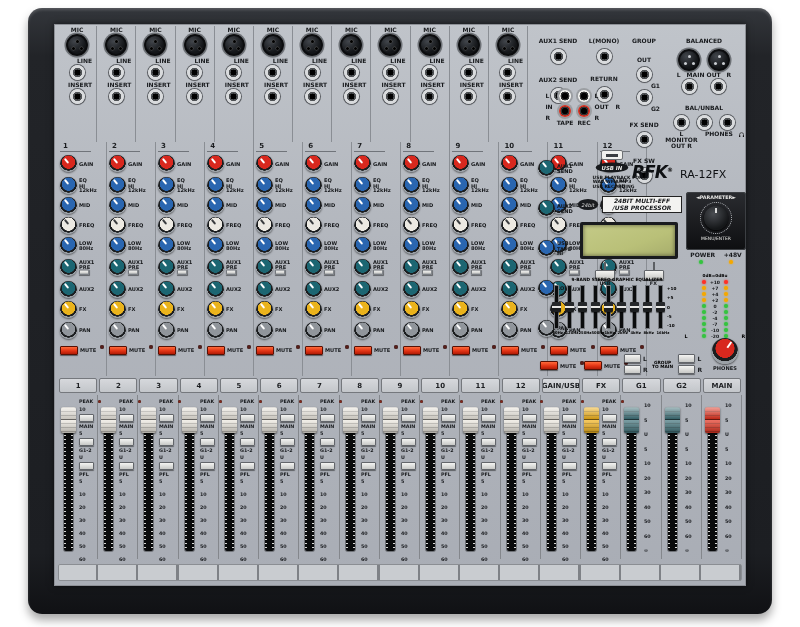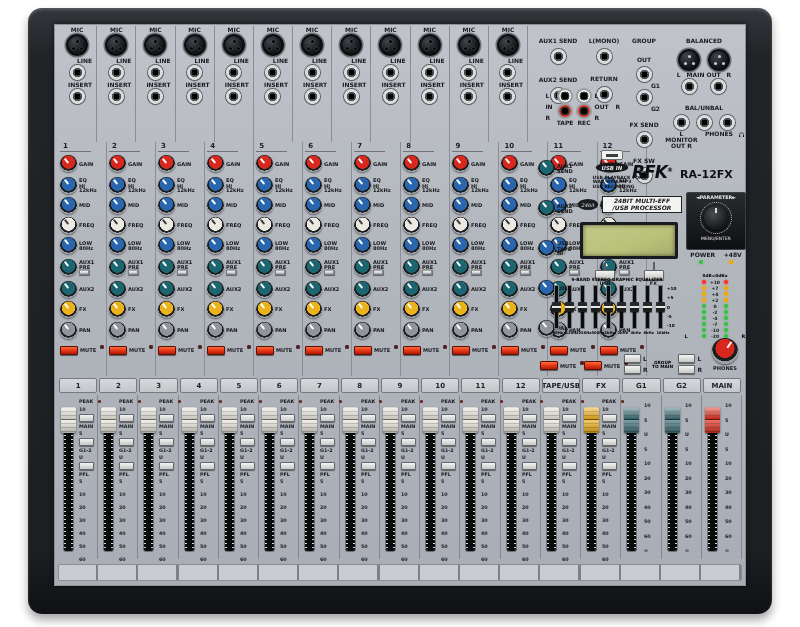--- a/index.html
+++ b/index.html
@@ -131,21 +131,21 @@
   .m-usb { left:58px; top:126px; width:52px; text-align:center; }
   .usbport { width:22px; height:10px; margin:0 auto 2px; background:#f1f1ee; border:1px solid #6d7074; border-radius:2px; position:relative; }
   .usbport::after { content:""; position:absolute; left:4px; top:3px; right:4px; height:3px; background:#3a3d41; }
   .oval { margin:0 auto 2px; width:36px; height:11px; background:#17191c; color:#e8e8e6; border-radius:50%;
           font-size:6px; line-height:11px; font-style:italic; font-weight:bold; transform:scale(.9); }
   .usbtxt { font-size:6px; line-height:6px; font-weight:bold; transform:scale(.75); transform-origin:center top; color:#101214; white-space:nowrap; }
 
   .m-logo { left:104px; top:138px; width:114px; white-space:nowrap; }
   .rfk { font-style:italic; font-weight:900; font-size:17px; letter-spacing:-1px; color:#0e1013; }
   .reg { font-size:6px; vertical-align:super; font-weight:bold; }
-  .model { font-weight:bold; font-size:11px; color:#0e1013; margin-left:2px; letter-spacing:0; font-style:normal;}
+  .model { font-weight:normal; font-size:11px; color:#0e1013; margin-left:2px; letter-spacing:0; font-style:normal;}
 
   .m-badge { left:48px; top:172px; width:106px; display:flex; align-items:center; gap:2px; }
   .badge-oval { width:24px; height:13px; background:#1a1c1f; border-radius:50%; color:#ddd; font-size:6px; line-height:13px; text-align:center; font-style:italic; transform:scale(.85); }
   .badge-box { flex:1; background:#f3f3f1; border:1px solid #222; padding:1px 2px; font-size:6px; line-height:6.5px; font-weight:bold; font-style:italic; color:#141619; text-align:center; }
 
   .m-lcd { left:52px; top:198px; width:98px; height:37px; background:#191b1e; border-radius:2px; padding:3px; }
   .m-lcd .screen { width:100%; height:100%; background:linear-gradient(160deg,#c4ca87,var(--c-lcd) 60%,#a7ad6c); box-shadow:inset 0 0 4px rgba(0,0,0,.55); }
   .m-lcdbtns { left:52px; top:238px; width:98px; display:flex; justify-content:space-around; }
   .lcdbtn { display:flex; flex-direction:column; align-items:center; }
   .lcdbtn .stem { width:2px; height:8px; background:#5c5f63; }
@@ -1439,21 +1439,21 @@
           <div class="plate ch" style="--cap: #ece8df;">3</div>
           <div class="plate ch" style="--cap: #ece8df;">4</div>
           <div class="plate ch" style="--cap: #ece8df;">5</div>
           <div class="plate ch" style="--cap: #ece8df;">6</div>
           <div class="plate ch" style="--cap: #ece8df;">7</div>
           <div class="plate ch" style="--cap: #ece8df;">8</div>
           <div class="plate ch" style="--cap: #ece8df;">9</div>
           <div class="plate ch" style="--cap: #ece8df;">10</div>
           <div class="plate ch" style="--cap: #ece8df;">11</div>
           <div class="plate ch" style="--cap: #ece8df;">12</div>
-          <div class="plate ch" style="--cap: #ece8df;">TAPE/USB</div>
+          <div class="plate ch" style="--cap: #ece8df;">GAIN/USB</div>
           <div class="plate ch" style="--cap: #f2b31c;">FX</div>
           <div class="plate grp" style="--cap: #41737b;">G1</div>
           <div class="plate grp" style="--cap: #41737b;">G2</div>
           <div class="plate grp" style="--cap: #e23320;">MAIN</div>
   </div>
 
   <div class="fader-row">
     <div class="fader ch" style="--cap: #ece8df;">
         <div class="ftrack"></div>
         <div class="fcap"></div>

